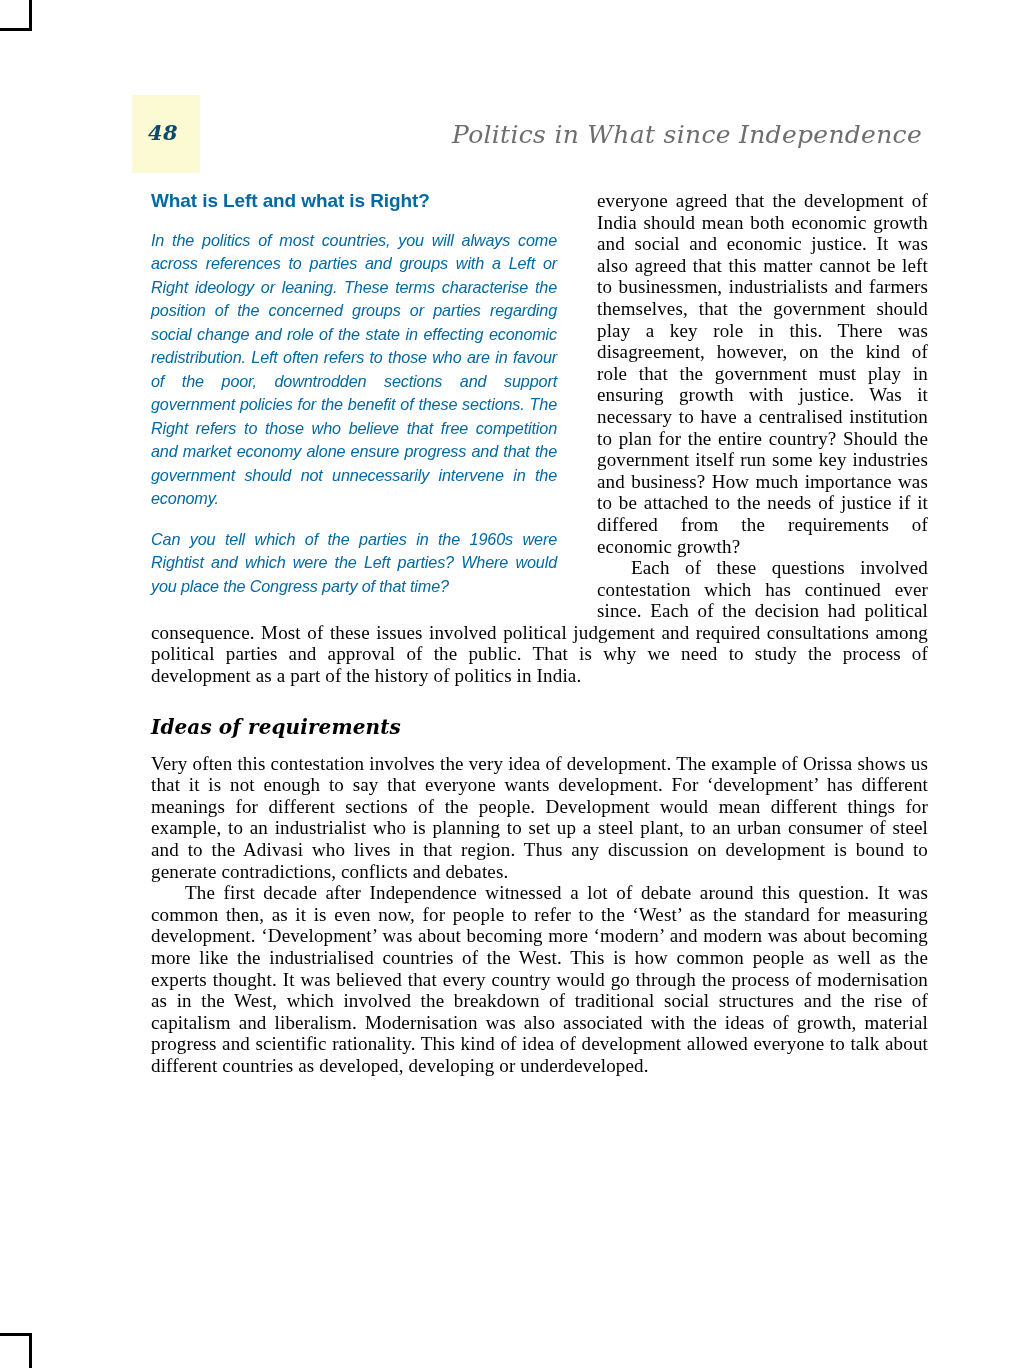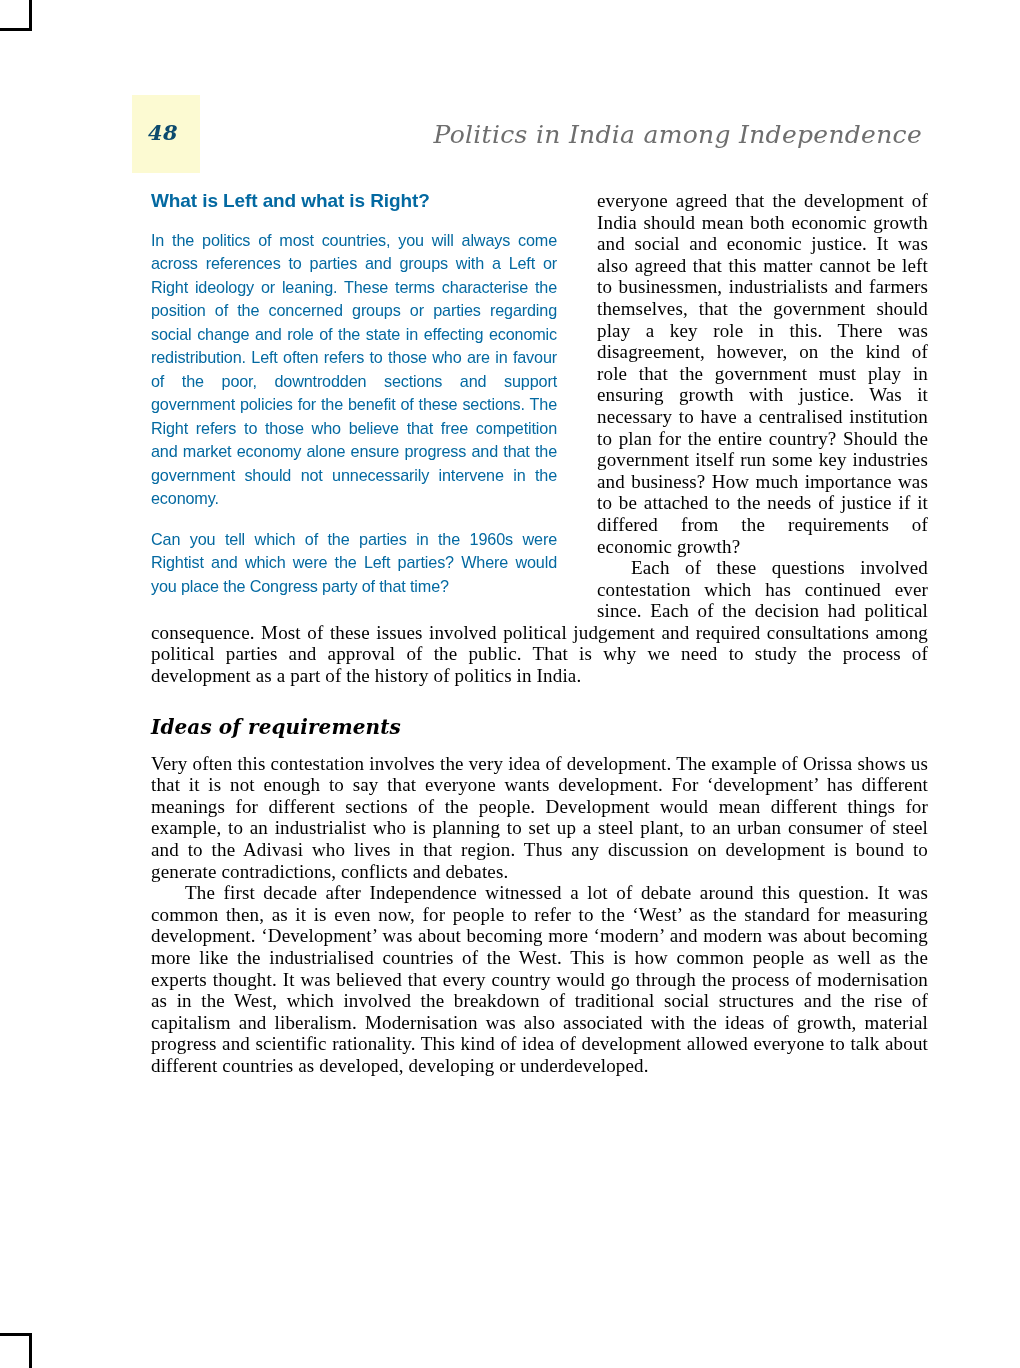--- a/index.html
+++ b/index.html
@@ -104,20 +104,21 @@
     line-height: 1.2;
     margin: 0 0 16px 0;
     letter-spacing: -0.1px;
   }
   .sans-para {
     font-size: 16.2px;
     line-height: 23.5px;
     text-align: justify;
     margin: 0 0 17px 0;
     letter-spacing: -0.15px;
+    font-style: italic;
   }
   .sans-para:last-child { margin-bottom: 0; }
 
   
   .serif-para {
     font-family: "Liberation Serif", "DejaVu Serif", serif;
     font-size: 19px;
     line-height: 21.6px;
     text-align: justify;
     margin: 0;
@@ -147,21 +148,21 @@
 </div>
 
 <div id="crop-bottom-left" class="crop-mark">
   <div class="v"></div>
   <div class="h"></div>
 </div>
 
 <div id="page-header">
   <div id="page-number-box"></div>
   <div id="page-number">48</div>
-  <div id="running-head">Politics in India among Independence</div>
+  <div id="running-head">Politics in What since Independence</div>
 </div>
 
 <div id="content">
 
   <div id="left-column">
     <h2 id="left-column-heading">What is Left and what is Right?</h2>
     <p class="sans-para">In the politics of most countries, you will always come across references to parties and groups with a Left or Right  ideology or leaning. These terms characterise the position of the concerned groups or parties regarding social change and role of the state in effecting economic redistribution. Left often refers to those who are in favour of the poor, downtrodden sections and support government policies for the benefit of these sections. The Right refers to those who believe that free competition and market economy alone ensure progress and that the government should not unnecessarily intervene in the economy.</p>
     <p class="sans-para">Can you tell which of the parties in the 1960s were Rightist and which were the Left parties? Where would you place the Congress party of that time?</p>
   </div>
 

